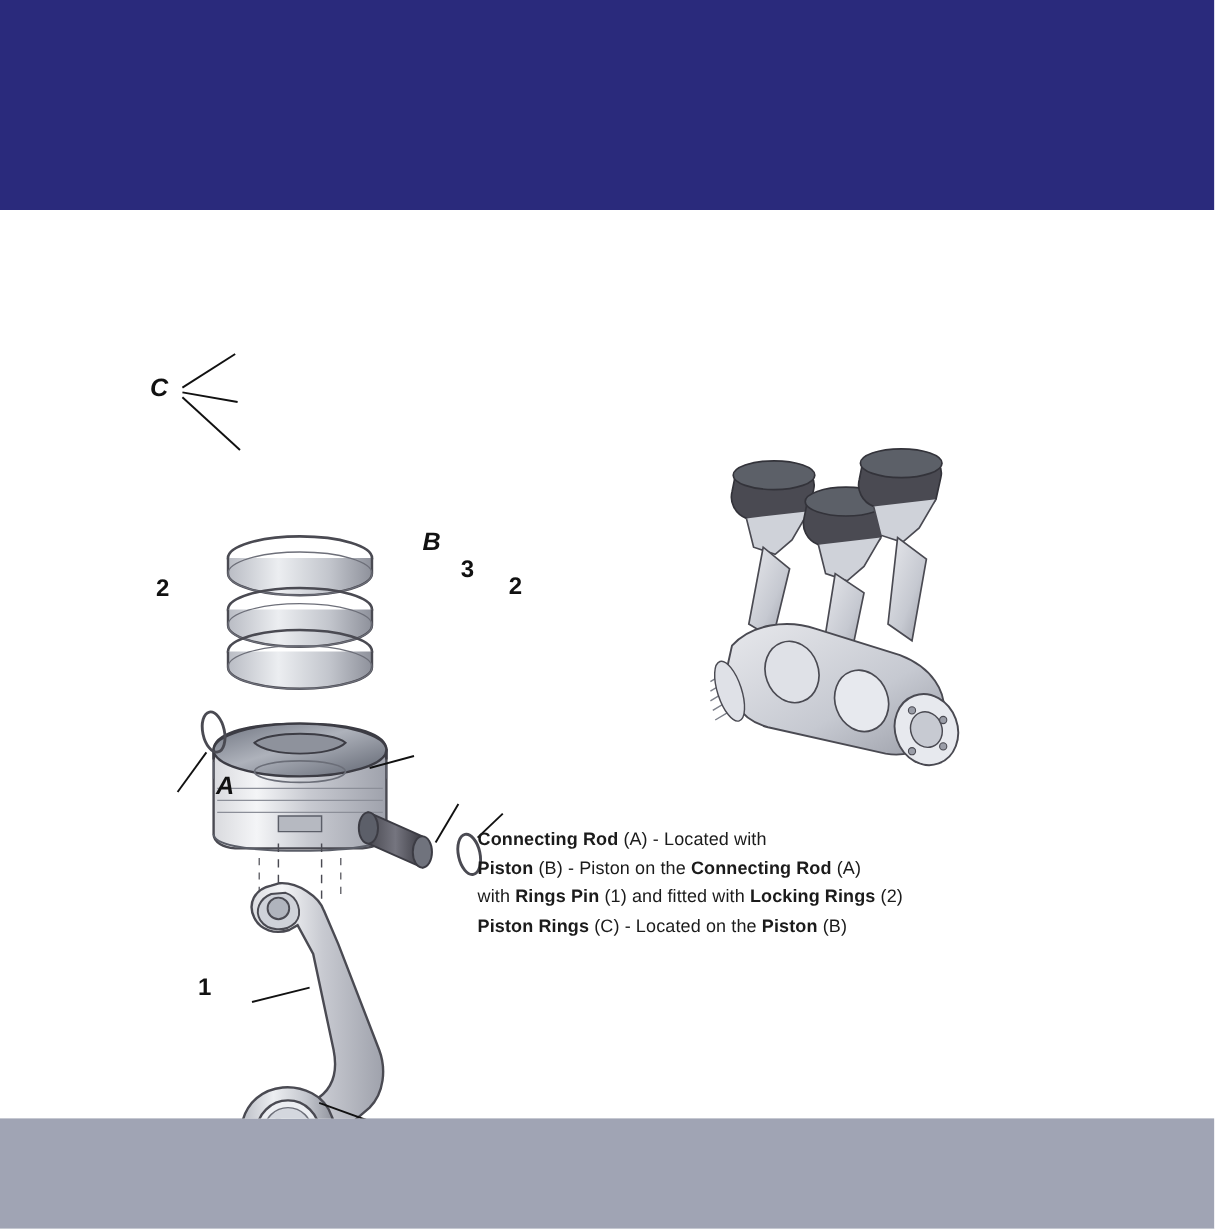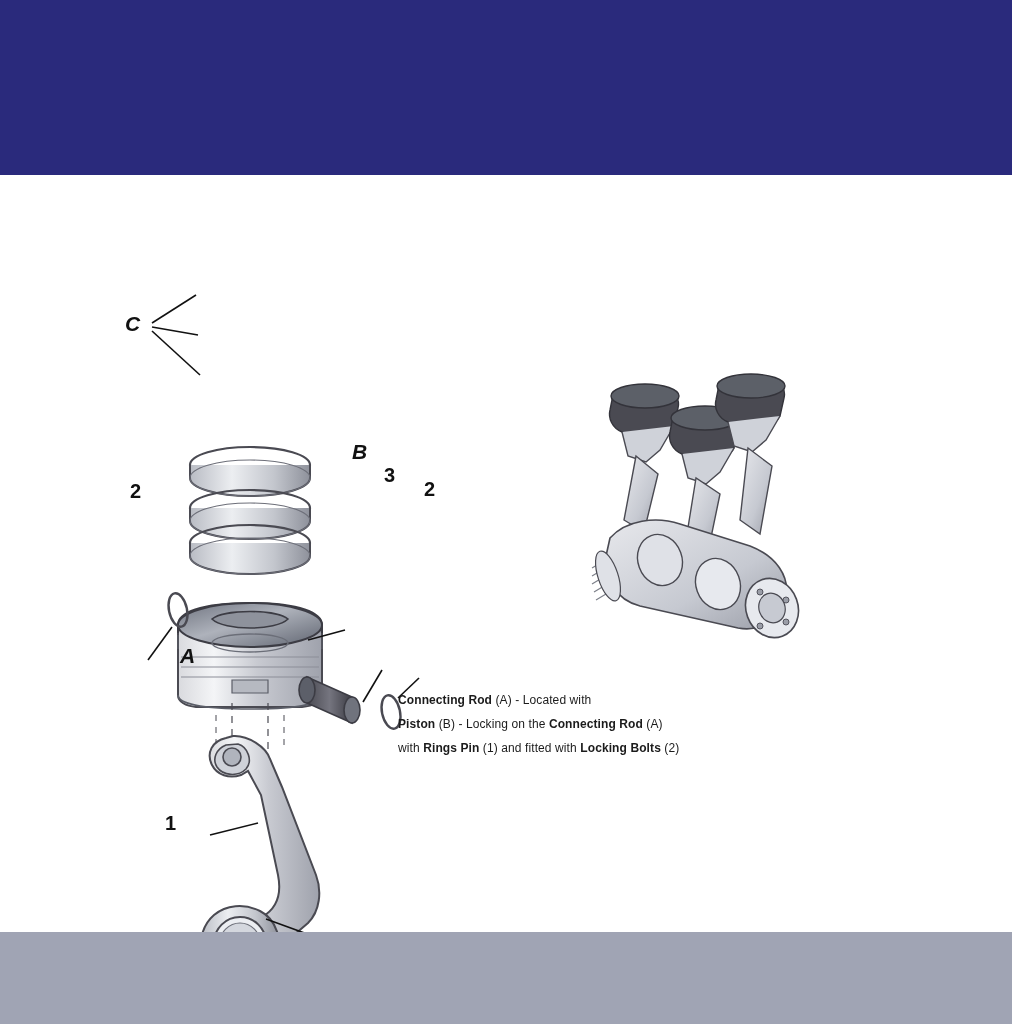--- a/index.html
+++ b/index.html
@@ -47,21 +47,21 @@
     position: absolute;
     left: 0; top: 175px;
     width: 1012px;
     height: 757px;
   }
   .caption {
     position: absolute;
     left: 398px;
     top: 688px;
     width: 470px;
-    font-size: 12px;
+    font-size: 15px;
     line-height: 24.2px;
     color: #1b1b1b;
     letter-spacing: 0.1px;
   }
   .caption b { font-weight: bold; }
   .calloutlabel {
     position: absolute;
     font-weight: bold;
     color: #111111;
     font-size: 20px;
@@ -230,20 +230,23 @@
   <div class="calloutlabel" style="left:130px; top:480px;">2</div>
   <div class="calloutlabel" style="left:424px; top:478px;">2</div>
   <div class="calloutlabel" style="left:384px; top:464px;">3</div>
   <div class="calloutlabel" style="left:165px; top:812px;">1</div>
 
   <div class="caption">
     <div>
       <b>Connecting Rod</b><span> (A) - Located with</span>
     </div>
     <div>
-      <b>Piston</b><span> (B) - Locking on the </span><b>Connecting Rod</b><span> (A)</span>
-    </div>
-    <div>
-      <span>with </span><b>Rings Pin</b><span> (1) and fitted with </span><b>Locking Bolts</b><span> (2)</span>
+      <b>Piston</b><span> (B) - Piston on the </span><b>Connecting Rod</b><span> (A)</span>
+    </div>
+    <div>
+      <span>with </span><b>Rings Pin</b><span> (1) and fitted with </span><b>Locking Rings</b><span> (2)</span>
+    </div>
+    <div>
+      <b>Piston Rings</b><span> (C) - Located on the </span><b>Piston</b><span> (B)</span>
     </div>
   </div>
 
 </div>
 
 </body></html>

